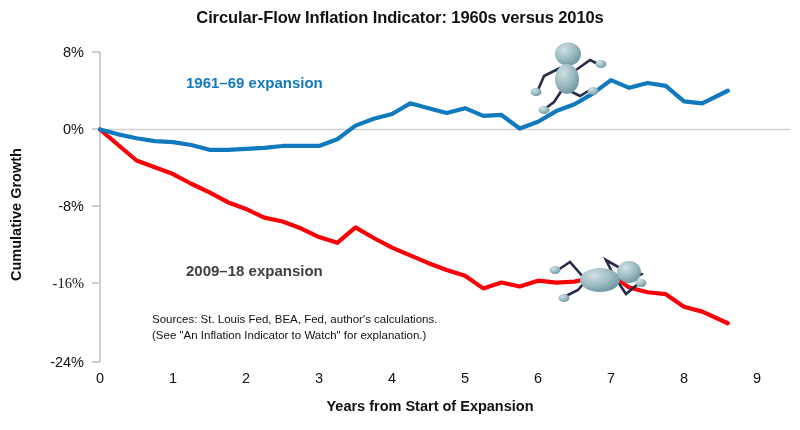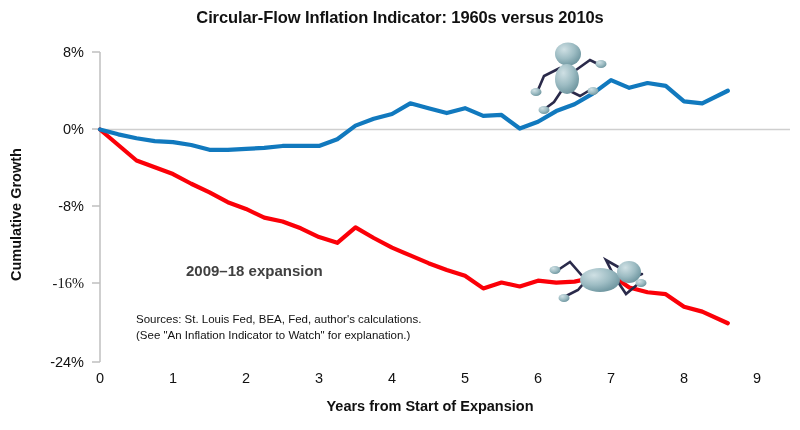--- a/index.html
+++ b/index.html
@@ -89,21 +89,21 @@
     color: #404040;
   }
   #source-notes {
     position: absolute;
     left: 136px;
     top: 312px;
     font-size: 11.5px;
     color: #111111;
     line-height: 15.5px;
   }
-  #source-notes div { white-space: nowrap; }
+  #source-notes div { white-space: nowrap; margin-left: 16px; }
   .figure {
     position: absolute;
   }
 </style>
 </head>
 <body>
 
 <div id="chart-root">
 
   <div id="chart-title">Circular-Flow Inflation Indicator: 1960s versus 2010s</div>
@@ -181,20 +181,21 @@
       <path d="M76 34 L84 46 L96 36"></path>
       <path d="M90 30 L100 26"></path>
     </g>
     <ellipse cx="58" cy="32" rx="20" ry="12" fill="url(#blobgrad2)"></ellipse>
     <ellipse cx="87" cy="24" rx="12" ry="11" fill="url(#blobgrad2)"></ellipse>
     <ellipse cx="13" cy="22" rx="5.5" ry="4" fill="url(#blobgrad2)"></ellipse>
     <ellipse cx="22" cy="50" rx="5.5" ry="4" fill="url(#blobgrad2)"></ellipse>
     <ellipse cx="99" cy="35" rx="5.5" ry="4" fill="url(#blobgrad2)"></ellipse>
   </svg>
 
+  <div class="series-label" id="label-blue">1961–69 expansion</div>
   <div class="series-label" id="label-red">2009–18 expansion</div>
 
   <div id="source-notes">
     <div>Sources: St. Louis Fed, BEA, Fed, author's calculations.</div>
     <div>(See "An Inflation Indicator to Watch" for explanation.)</div>
   </div>
 
 </div>
 
 </body></html>

